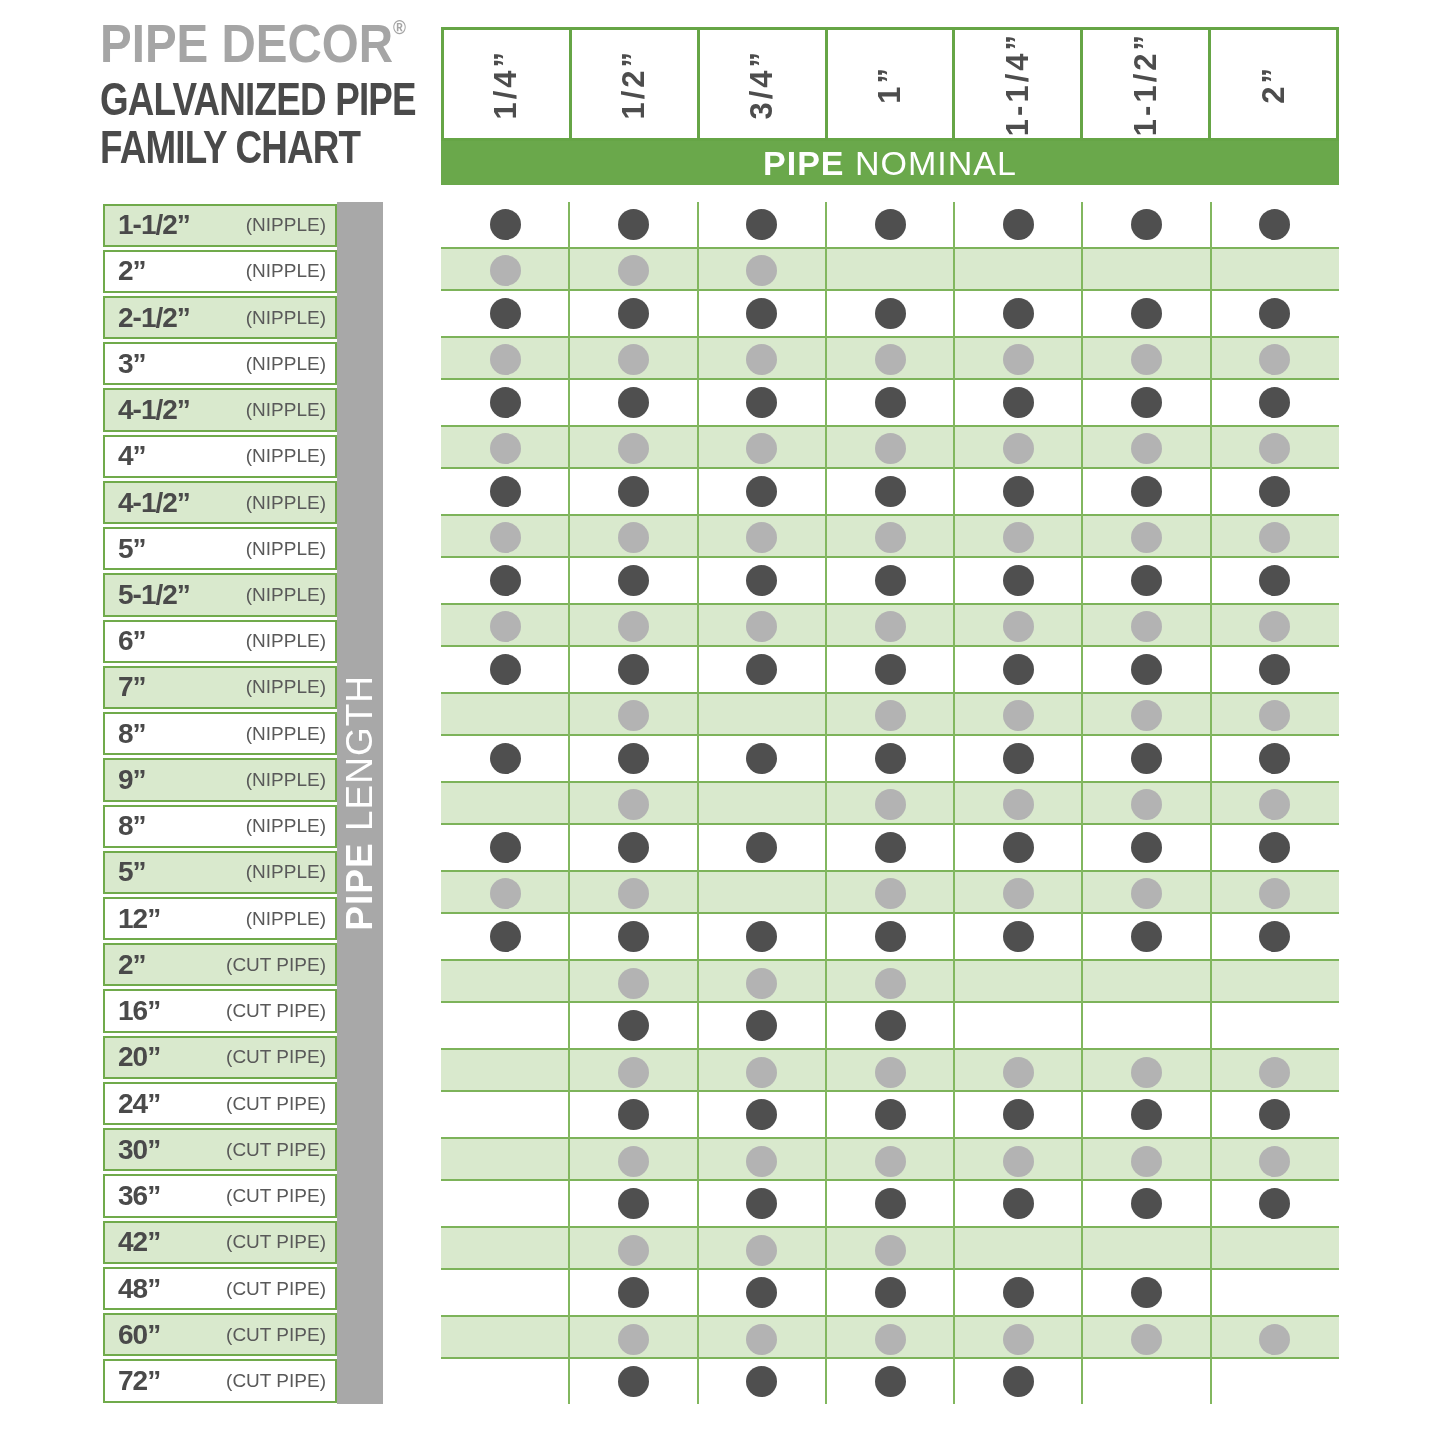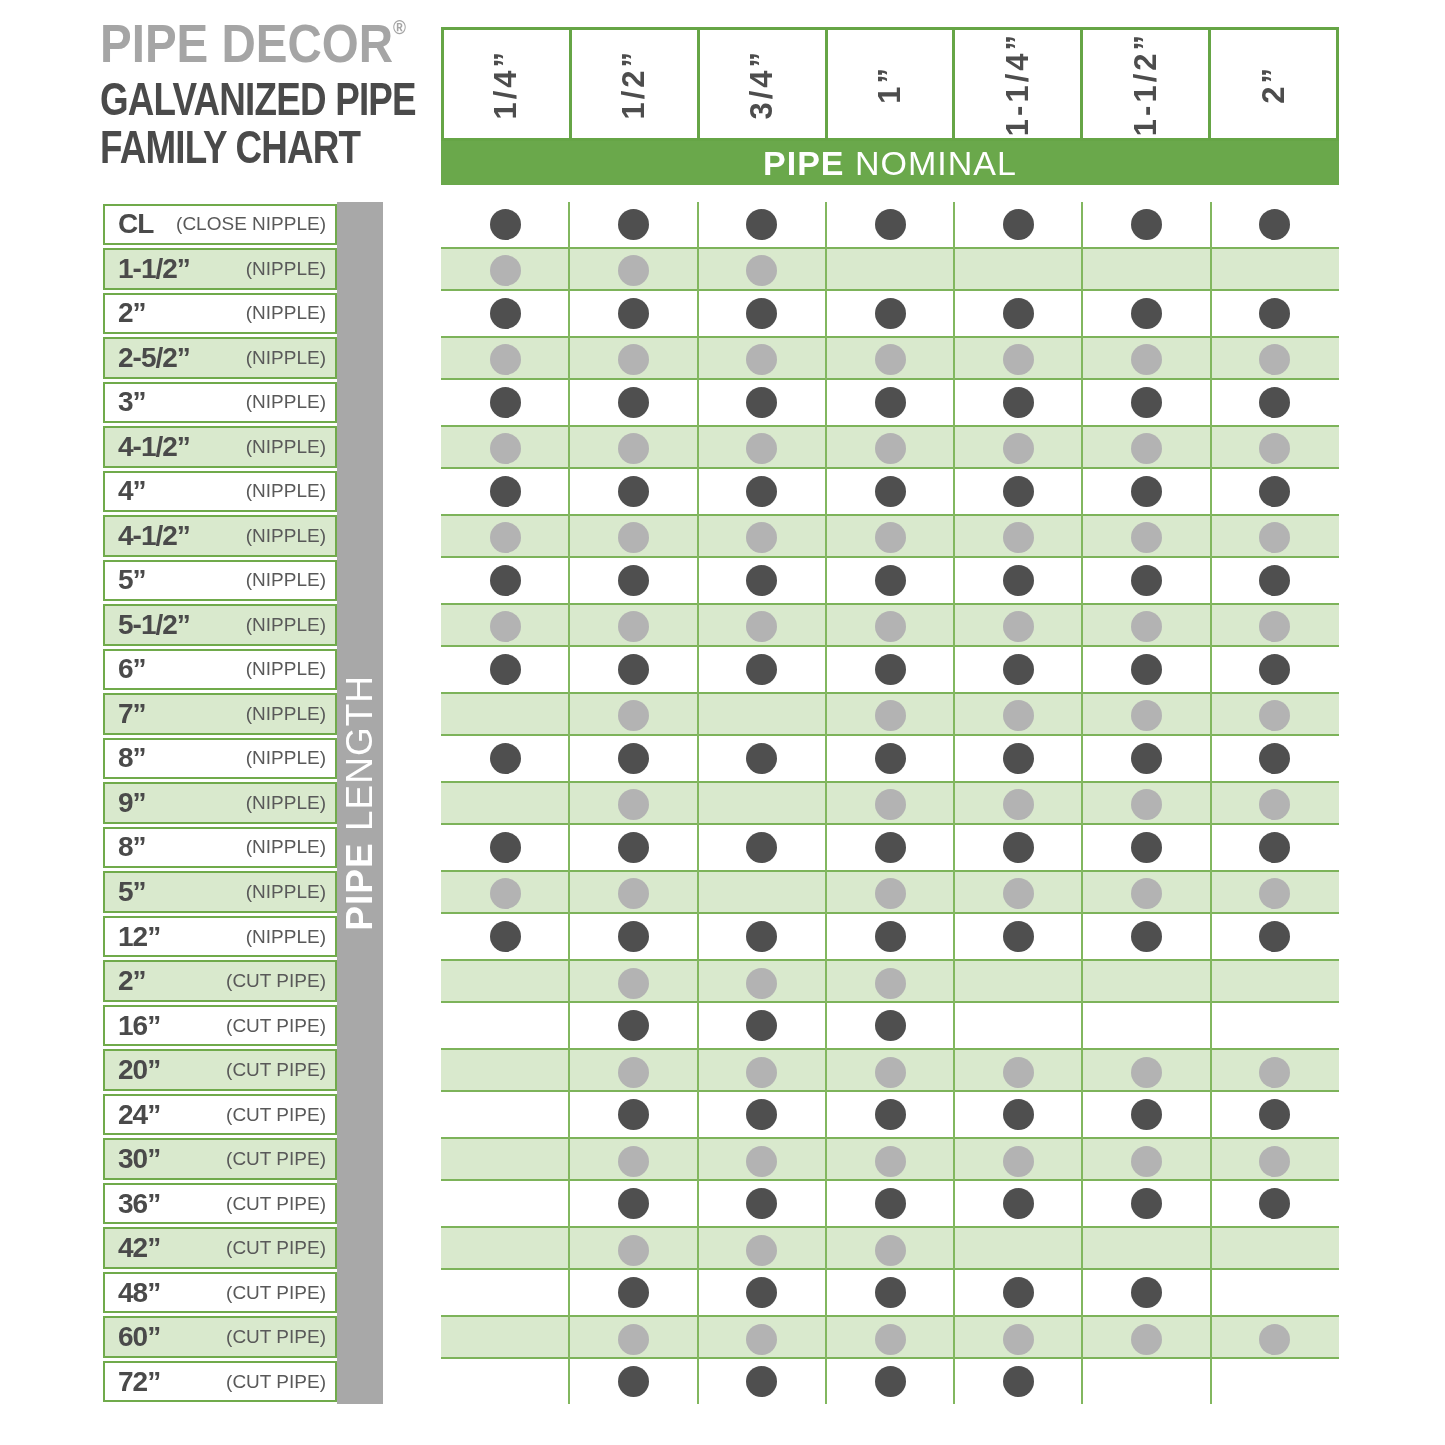--- a/index.html
+++ b/index.html
@@ -104,34 +104,30 @@
         <span class="hlabel">1-1/2”</span>
       </div>
       <div class="hcell">
         <span class="hlabel">2”</span>
       </div>
     </div>
 
   <div class="banner"><span class="b">PIPE</span>&nbsp;<span>NOMINAL</span></div>
 
   <div class="labels" id="labelCol">
-      <div class="lrow">
-        <span class="size">CL</span>
-        <span class="note">(CLOSE NIPPLE)</span>
-      </div>
       <div class="lrow shaded">
         <span class="size">1-1/2”</span>
         <span class="note">(NIPPLE)</span>
       </div>
       <div class="lrow">
         <span class="size">2”</span>
         <span class="note">(NIPPLE)</span>
       </div>
       <div class="lrow shaded">
-        <span class="size">2-5/2”</span>
+        <span class="size">2-1/2”</span>
         <span class="note">(NIPPLE)</span>
       </div>
       <div class="lrow">
         <span class="size">3”</span>
         <span class="note">(NIPPLE)</span>
       </div>
       <div class="lrow shaded">
         <span class="size">4-1/2”</span>
         <span class="note">(NIPPLE)</span>
       </div>

